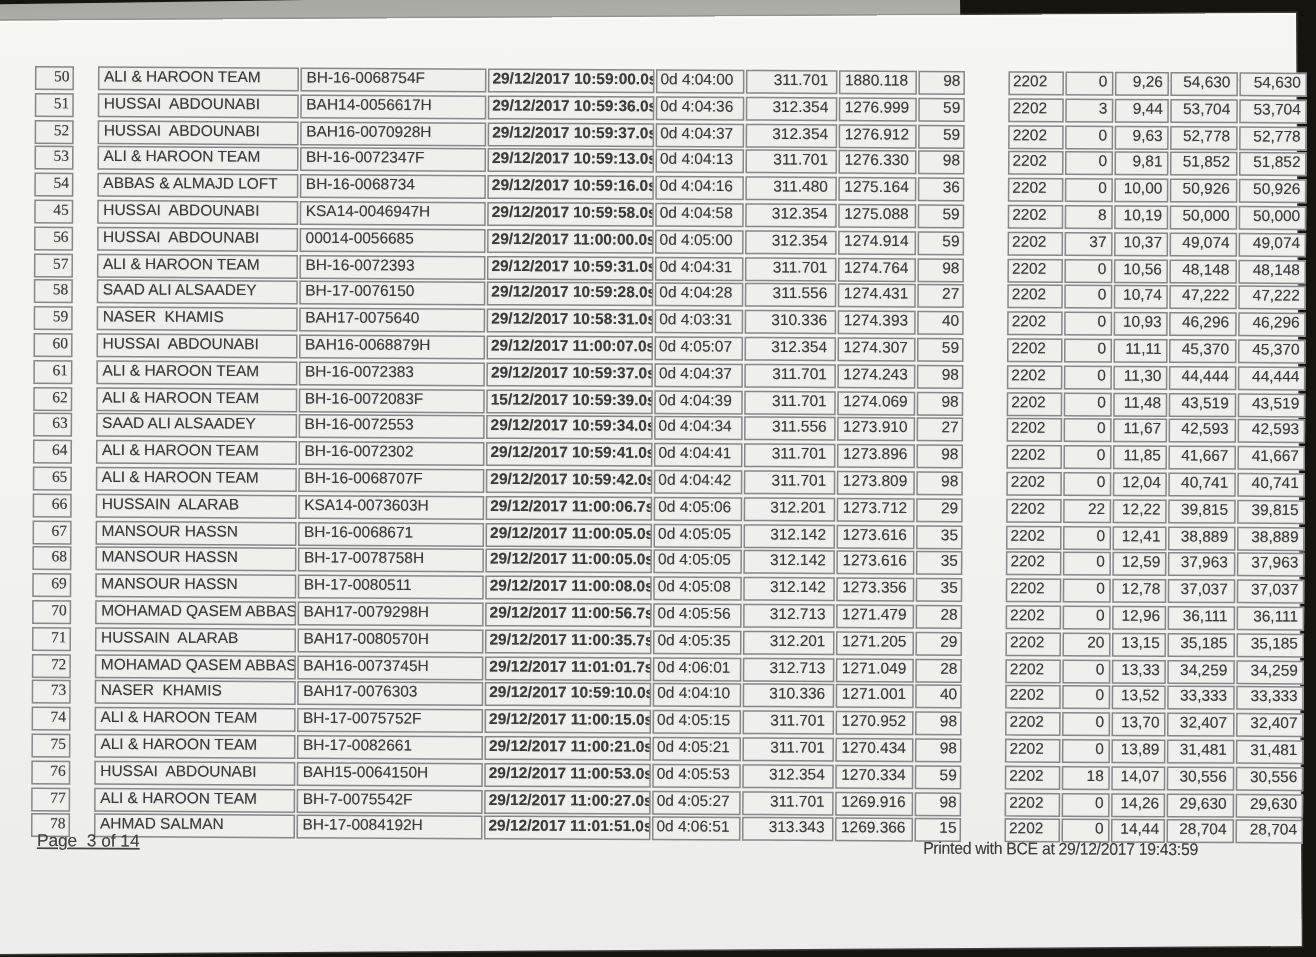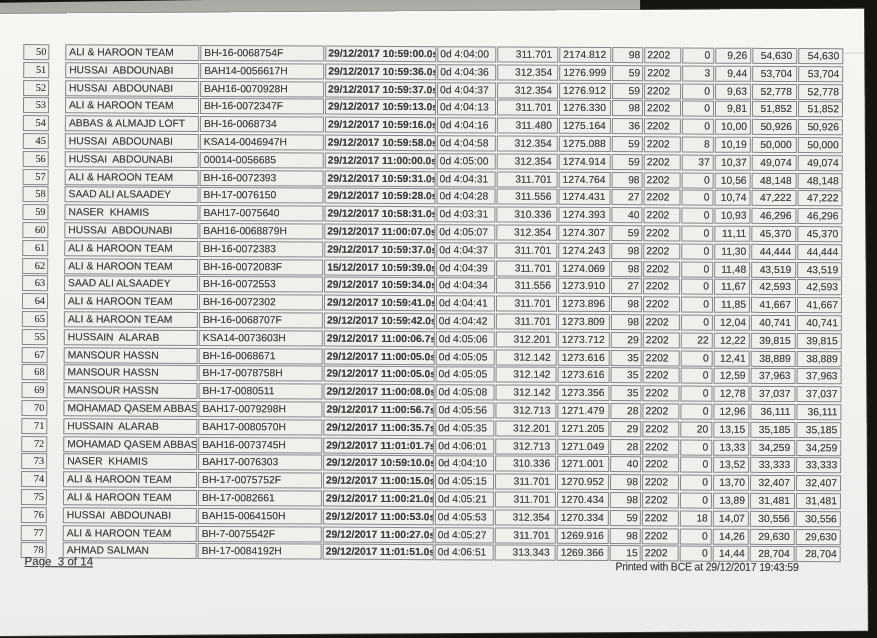--- a/index.html
+++ b/index.html
@@ -52,21 +52,21 @@
     text-shadow: 0 0 0.5px rgba(70,70,70,0.55);
   }
   .row > .cell:nth-child(1)  { width: 26px;  text-align: right; padding-right: 2px; font-family: Liberation Serif, serif; }
   .row > .cell:nth-child(2)  { width: 134px; margin-left: 15px; }
   .row > .cell:nth-child(3)  { width: 124px; }
   .row > .cell:nth-child(4)  { width: 111px; padding-left: 2px; font-weight: bold; }
   .row > .cell:nth-child(5)  { width: 59px;  padding-left: 2px; }
   .row > .cell:nth-child(6)  { width: 61px;  text-align: right; padding-right: 5px; }
   .row > .cell:nth-child(7)  { width: 52px;  text-align: right; padding-right: 7px; }
   .row > .cell:nth-child(8)  { width: 31px;  text-align: right; padding-right: 2px; }
-  .row > .cell:nth-child(9)  { width: 37px;  padding-left: 2px; }
+  .row > .cell:nth-child(9)  { width: 37px;  padding-left: 2px; margin-left: 28px; }
   .row > .cell:nth-child(10) { width: 32px;  text-align: right; padding-right: 3px; }
   .row > .cell:nth-child(11) { width: 36px;  text-align: right; padding-right: 3px; }
   .row > .cell:nth-child(12) { width: 45px;  text-align: right; padding-right: 4px; }
   .row > .cell:nth-child(13) { width: 45px;  text-align: right; padding-right: 3px; }
 
   .footer-left {
     position: absolute; left: 26px; top: 557px;
     font-size: 11.5px; color: #434343; white-space: pre;
     text-shadow: 0 0 0.4px rgba(70,70,70,0.5);
     text-decoration: underline;
@@ -91,21 +91,21 @@
 
   <div class="tbl">
 
   <div class="row">
       <div class="cell">50</div>
       <div class="cell">ALI &amp; HAROON TEAM</div>
       <div class="cell">BH-16-0068754F</div>
       <div class="cell">29/12/2017 10:59:00.0s</div>
       <div class="cell">0d 4:04:00</div>
       <div class="cell">311.701</div>
-      <div class="cell">2174.812</div>
+      <div class="cell">1880.118</div>
       <div class="cell">98</div>
       <div class="cell">2202</div>
       <div class="cell">0</div>
       <div class="cell">9,26</div>
       <div class="cell">54,630</div>
       <div class="cell">54,630</div>
     </div>
       <div class="row">
       <div class="cell">51</div>
       <div class="cell">HUSSAI  ABDOUNABI</div>
@@ -325,21 +325,21 @@
       <div class="cell">311.701</div>
       <div class="cell">1273.809</div>
       <div class="cell">98</div>
       <div class="cell">2202</div>
       <div class="cell">0</div>
       <div class="cell">12,04</div>
       <div class="cell">40,741</div>
       <div class="cell">40,741</div>
     </div>
       <div class="row">
-      <div class="cell">55</div>
+      <div class="cell">66</div>
       <div class="cell">HUSSAIN  ALARAB</div>
       <div class="cell">KSA14-0073603H</div>
       <div class="cell">29/12/2017 11:00:06.7s</div>
       <div class="cell">0d 4:05:06</div>
       <div class="cell">312.201</div>
       <div class="cell">1273.712</div>
       <div class="cell">29</div>
       <div class="cell">2202</div>
       <div class="cell">22</div>
       <div class="cell">12,22</div>

